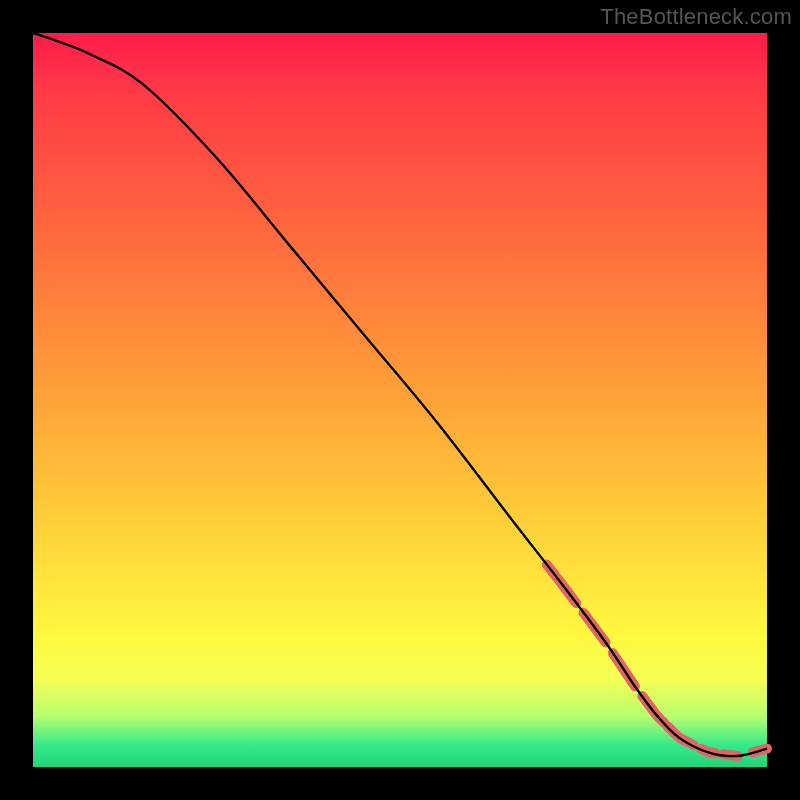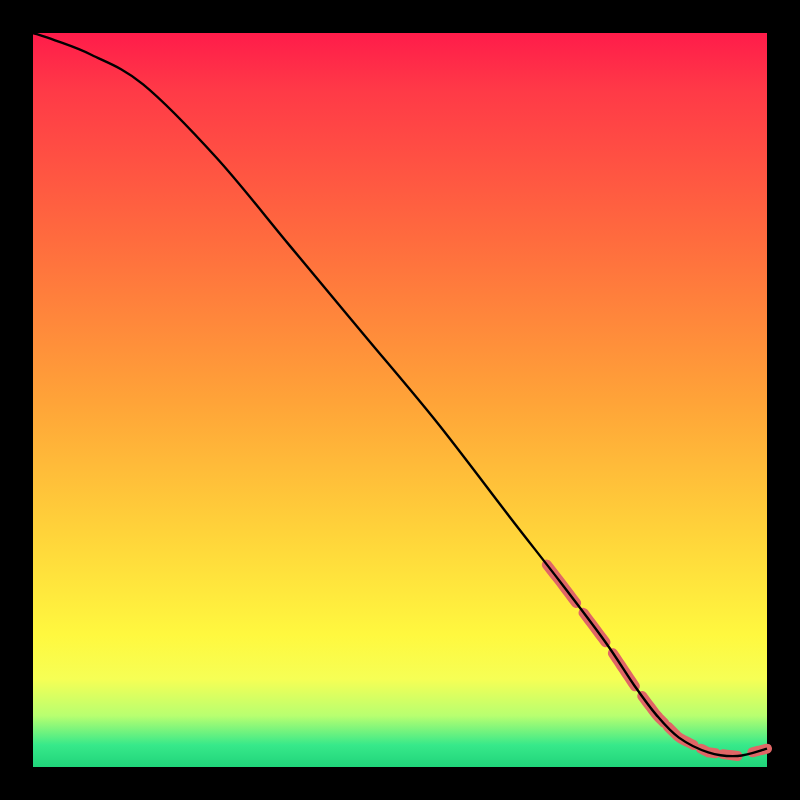--- a/index.html
+++ b/index.html
@@ -54,20 +54,21 @@
     top: 0;
     width: 734px;
     height: 734px;
     overflow: visible;
   }
 </style>
 </head>
 <body>
 
 <div class="frame">
+  <div class="brand">TheBottleneck.com</div>
 
   <div class="plot">
     <svg class="curve" viewBox="0 0 734 734">
       <g id="hl-group">
           <path d="M 513.8 531.6257142857144 L 517.47 536.3442857142857 L 521.14 541.0628571428572 L 524.81 545.7814285714286 L 528.48 550.5 L 532.15 555.3933333333333 L 535.8199999999999 560.2866666666666 L 539.49 565.1800000000001 L 543.16 570.0733333333333" fill="none" stroke="#e06666" stroke-width="10" stroke-linecap="round"></path>
           <path d="M 550.5 579.86 L 553.2525 583.53 L 556.005 587.2 L 558.7574999999999 590.87 L 561.51 594.54 L 564.2625 598.21 L 567.015 601.88 L 569.7675 605.55 L 572.52 609.22" fill="none" stroke="#e06666" stroke-width="10" stroke-linecap="round"></path>
           <path d="M 579.86 620.23 L 582.6125 624.35875 L 585.365 628.4875 L 588.1175000000001 632.61625 L 590.87 636.745 L 593.6225 640.87375 L 596.375 645.0025 L 599.1275 649.13125 L 601.88 653.26" fill="none" stroke="#e06666" stroke-width="10" stroke-linecap="round"></path>
           <path d="M 609.22 663.0466666666666 L 611.9725 666.7166666666667 L 614.725 670.3866666666667 L 617.4775000000001 674.0566666666666 L 620.23 677.7266666666667 L 622.9825 681.3966666666666 L 625.735 684.455 L 628.4875 687.2075 L 631.24 689.96" fill="none" stroke="#e06666" stroke-width="10" stroke-linecap="round"></path>
           <path d="M 634.91 693.63 L 638.12125 696.84125 L 641.3325 700.0525 L 644.54375 703.26375 L 647.755 705.5575 L 650.96625 707.163125 L 654.1775 708.76875 L 657.38875 710.374375 L 660.6 711.98" fill="none" stroke="#e06666" stroke-width="10" stroke-linecap="round"></path>
           <path d="M 667.94 715.65 L 669.775 716.5675 L 671.61 717.485 L 673.4449999999999 718.4025 L 675.28 719.32 L 677.115 719.549375 L 678.95 719.77875 L 680.785 720.008125 L 682.62 720.2375" fill="none" stroke="#e06666" stroke-width="10" stroke-linecap="round"></path>

